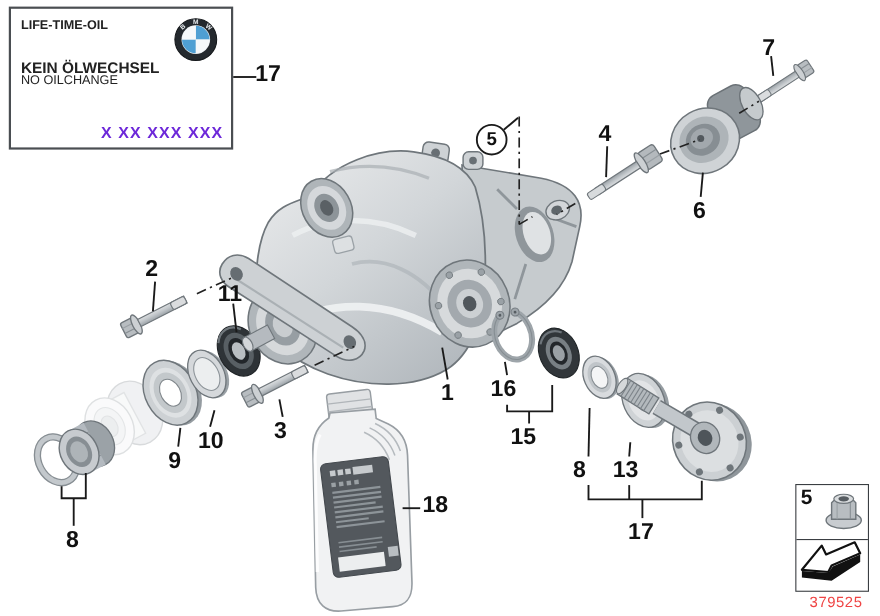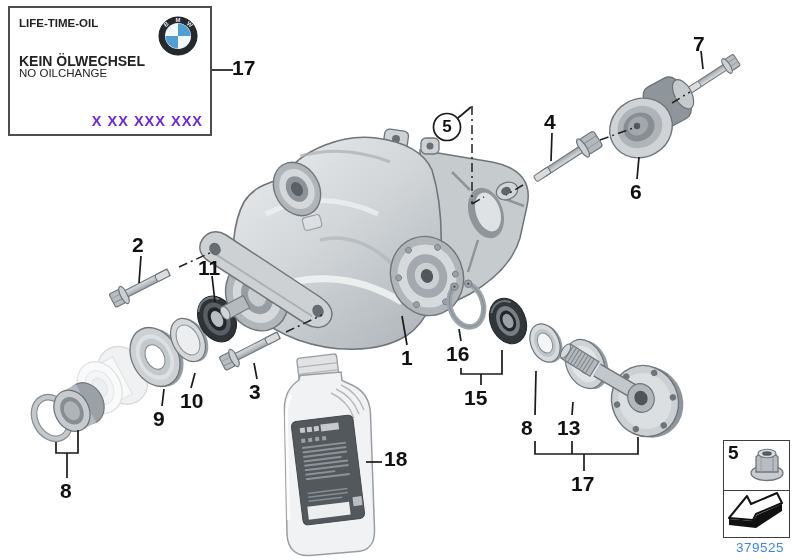--- a/index.html
+++ b/index.html
@@ -17,21 +17,21 @@
   .labelbox .l3{position:absolute;left:9px;top:59px;font-size:11.5px;font-weight:normal;color:#222;}
   .labelbox .code{position:absolute;right:7px;bottom:5px;font-size:14.5px;font-weight:bold;
                   color:#6d28d9;letter-spacing:1px;}
   .labelbox .roundel{position:absolute;left:148px;top:8px;width:40px;height:40px;}
   .legendbox{position:absolute;left:723px;top:440px;width:67px;height:98px;
              border:1.8px solid #3a3e42;background:#fff;box-sizing:border-box;}
   .legendbox .cell-top{position:relative;width:100%;height:50px;border-bottom:1.8px solid #3a3e42;
                        box-sizing:border-box;}
   .legendbox .cell-bot{position:relative;width:100%;height:44px;}
   .legendbox .num{position:absolute;left:4px;top:1px;font-size:19px;font-weight:bold;color:#111;}
-  .diagram-id{position:absolute;left:736px;top:540px;font-size:13.5px;color:#3b82f6;
+  .diagram-id{position:absolute;left:736px;top:540px;font-size:13.5px;color:#ef4444;
               letter-spacing:0.5px;}
 </style>
 </head>
 <body>
 
 <div id="stage">
 
 <svg class="art" width="800" height="560" viewBox="0 0 800 560">
   <defs>
     <linearGradient id="gBody" x1="0" y1="0" x2="0.8" y2="1">

